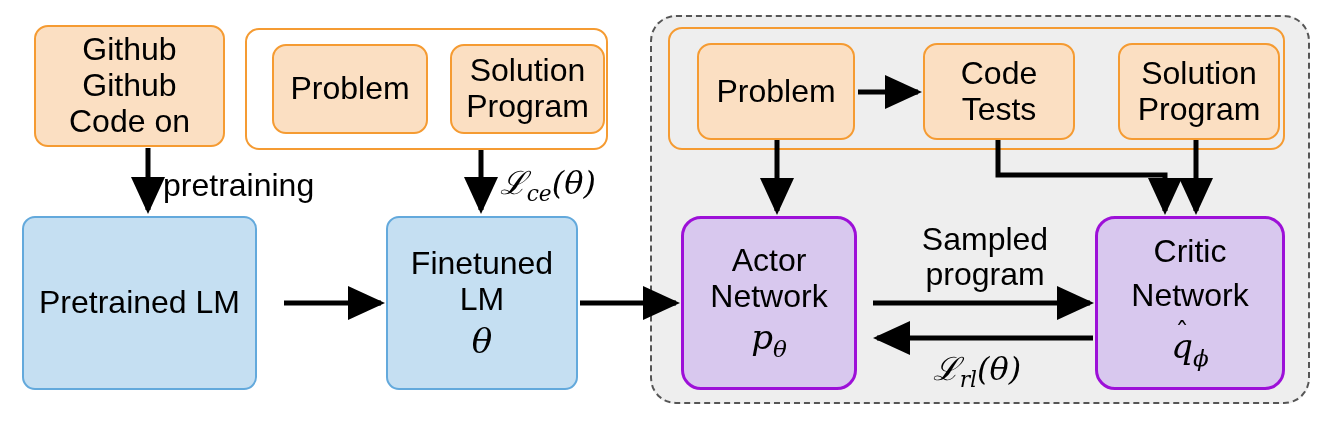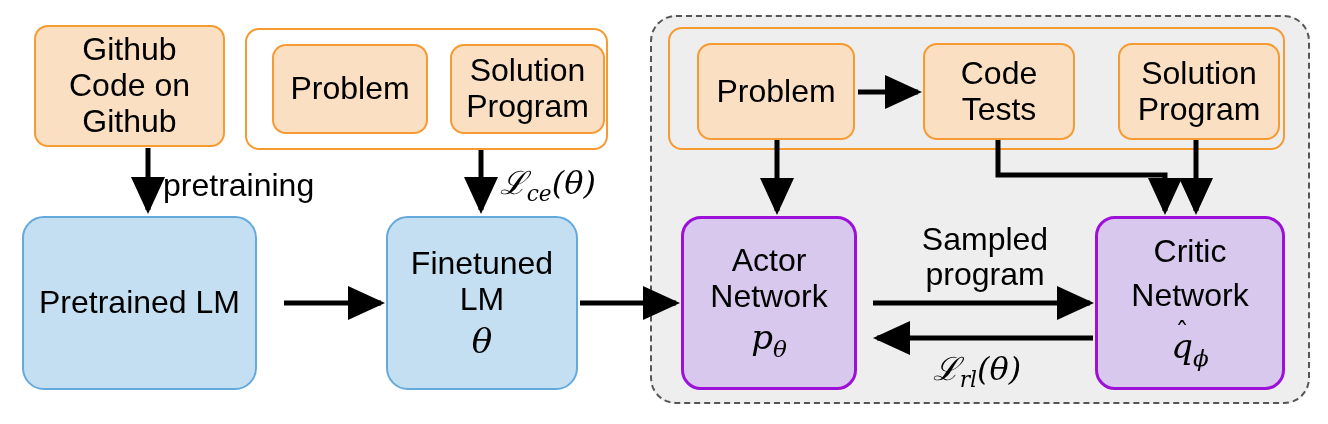--- a/index.html
+++ b/index.html
@@ -37,21 +37,21 @@
     line-height: 1.12;
   }
   .orange-box {
     background: #fbdfc2;
     border: 2px solid #f59b32;
     border-radius: 14px;
   }
   .blue-box {
     background: #c5dff2;
     border: 2px solid #63a9dc;
-    border-radius: 22px;
+    border-radius: 13px;
   }
   .purple-box {
     background: #d8c8ee;
     border: 3px solid #9d10d8;
     border-radius: 20px;
   }
   .group-orange {
     background: transparent;
     border: 2px solid #f59b32;
     border-radius: 14px;
@@ -129,22 +129,22 @@
 
     <line x1="1196" y1="140" x2="1196" y2="211" stroke="#000" stroke-width="5" marker-end="url(#ah)"></line>
 
     <line x1="873" y1="303" x2="1090" y2="303" stroke="#000" stroke-width="5" marker-end="url(#ah)"></line>
 
     <line x1="1093" y1="338" x2="877" y2="338" stroke="#000" stroke-width="5" marker-end="url(#ah)"></line>
   </svg>
 
   <div class="node orange-box f32" style="left:34px; top:25px; width:191px; height:122px;">
     <span>Github</span>
+    <span>Github</span>
     <span>Code on</span>
-    <span>Github</span>
   </div>
 
   <div class="node orange-box f32" style="left:272px; top:44px; width:156px; height:90px;">
     <span>Problem</span>
   </div>
 
   <div class="node orange-box f32" style="left:450px; top:44px; width:155px; height:90px;">
     <span>Solution</span>
     <span>Program</span>
   </div>

